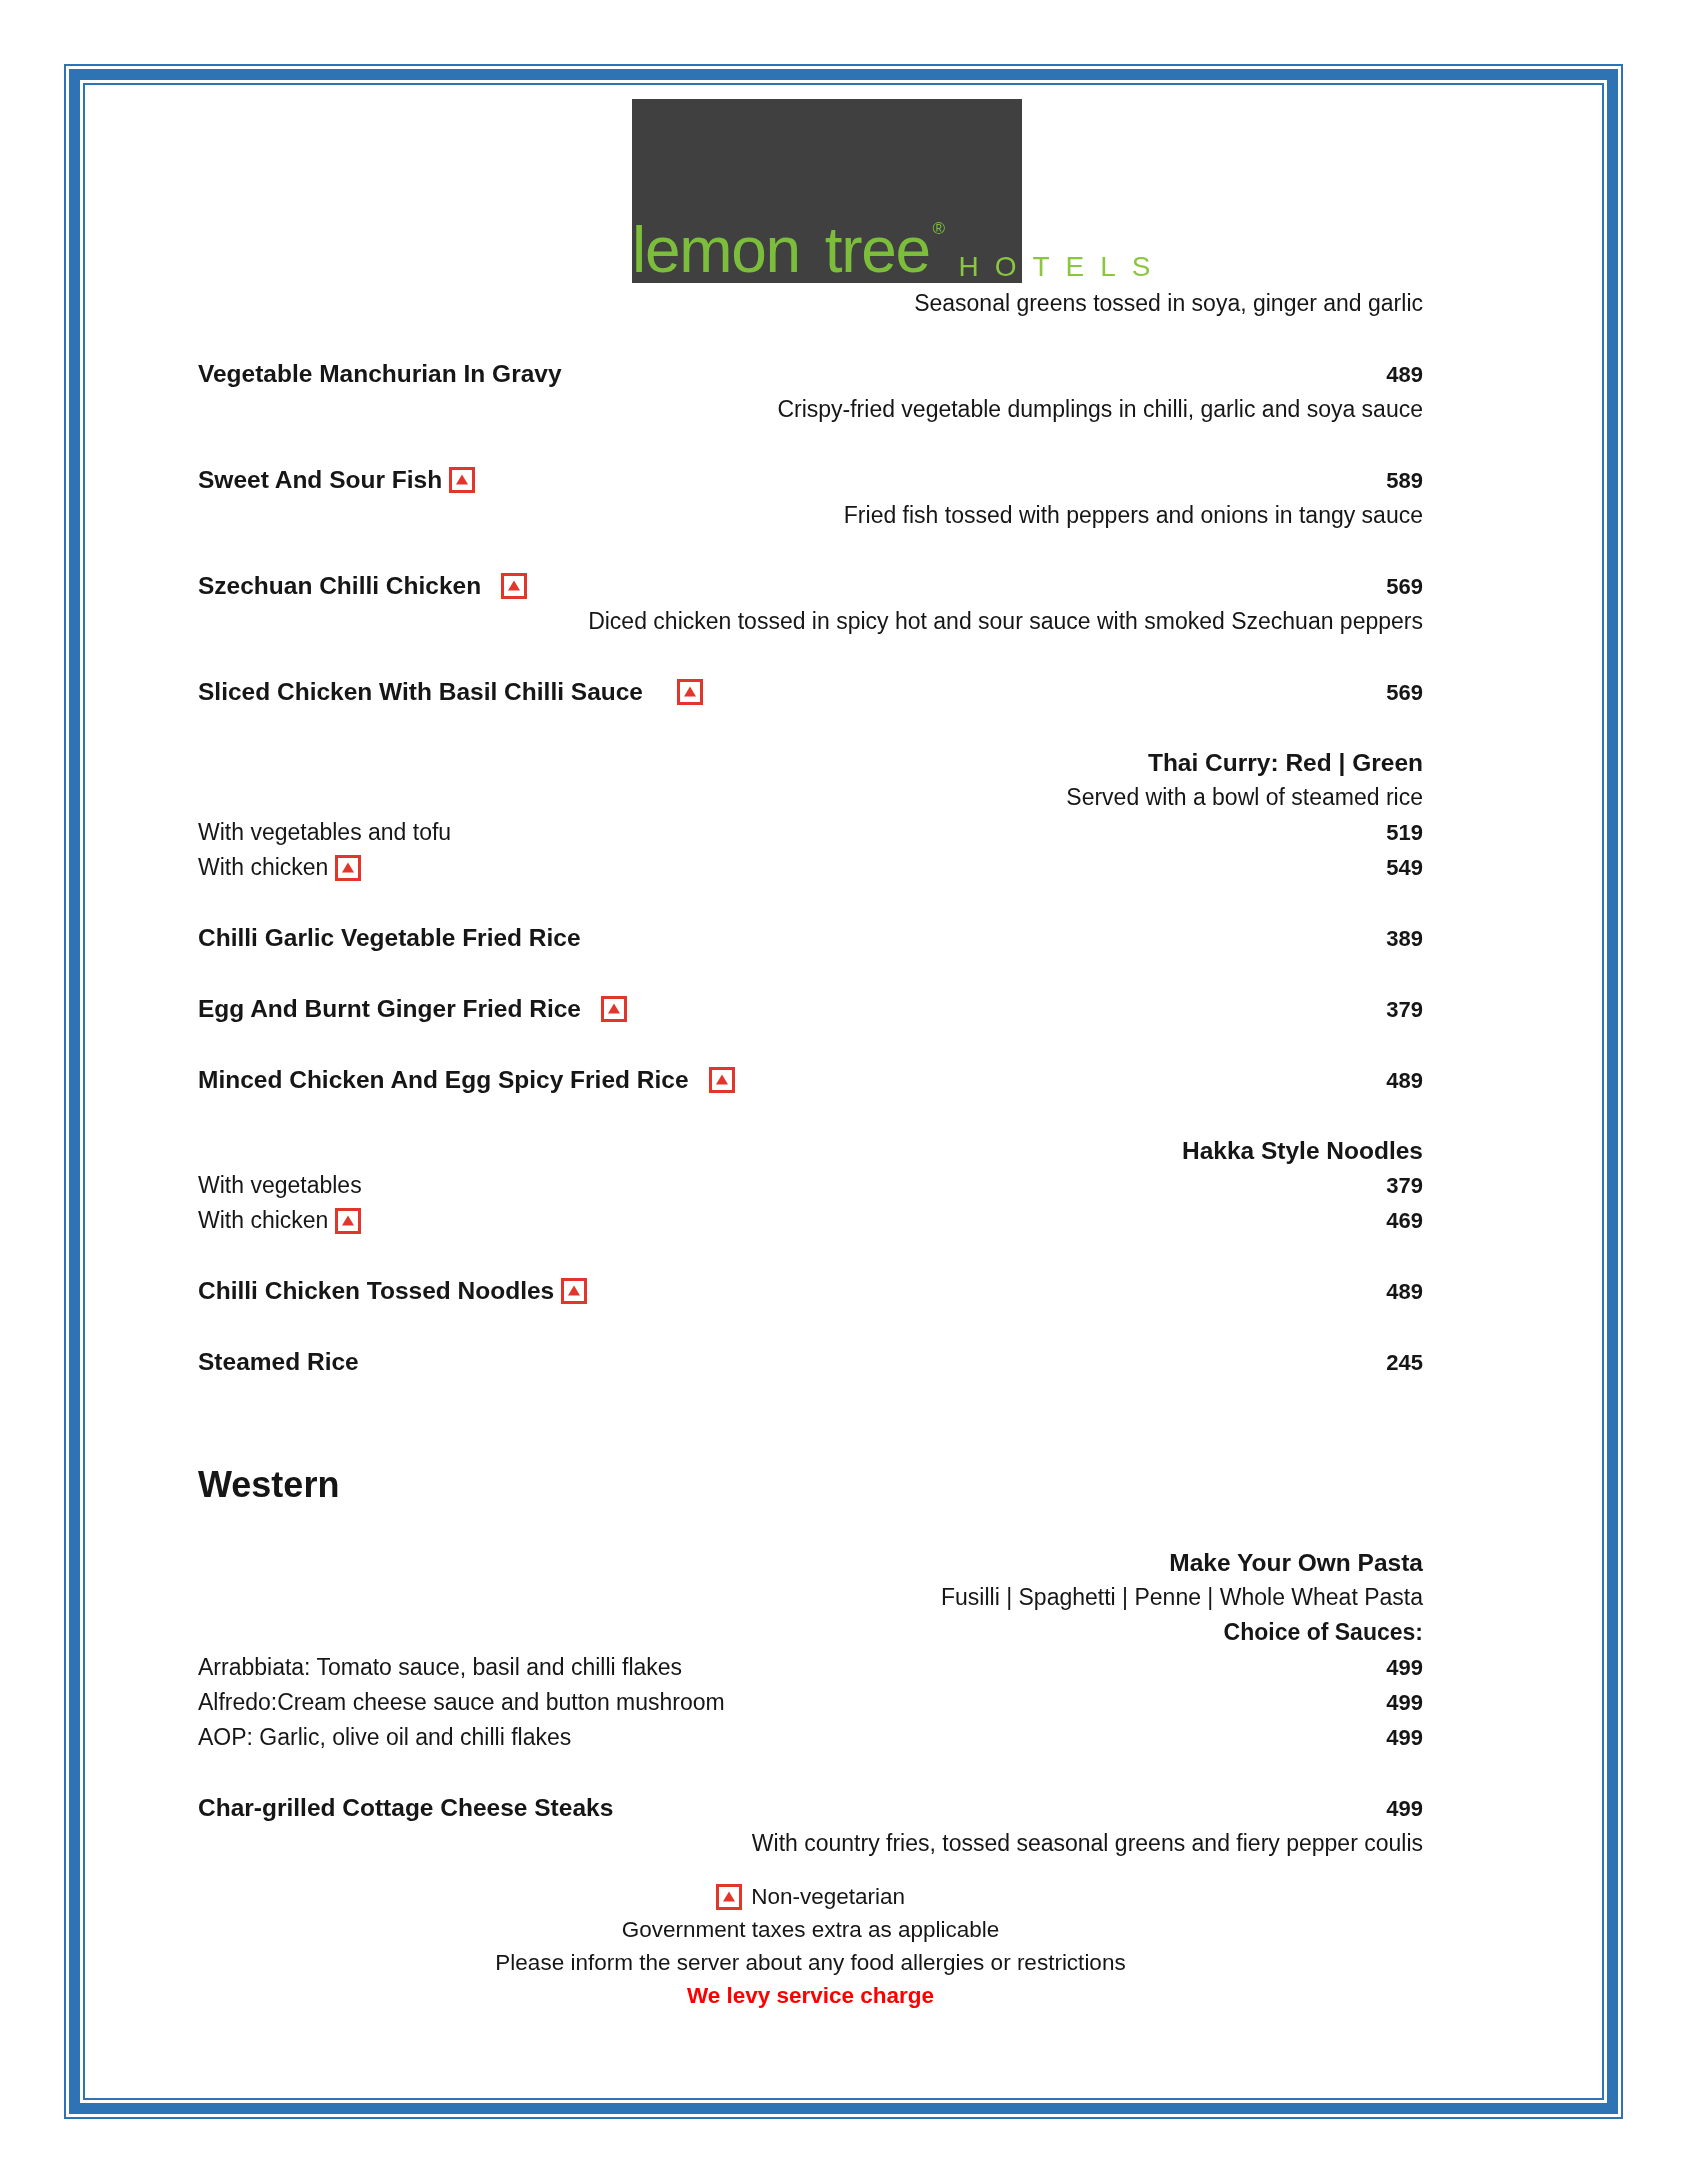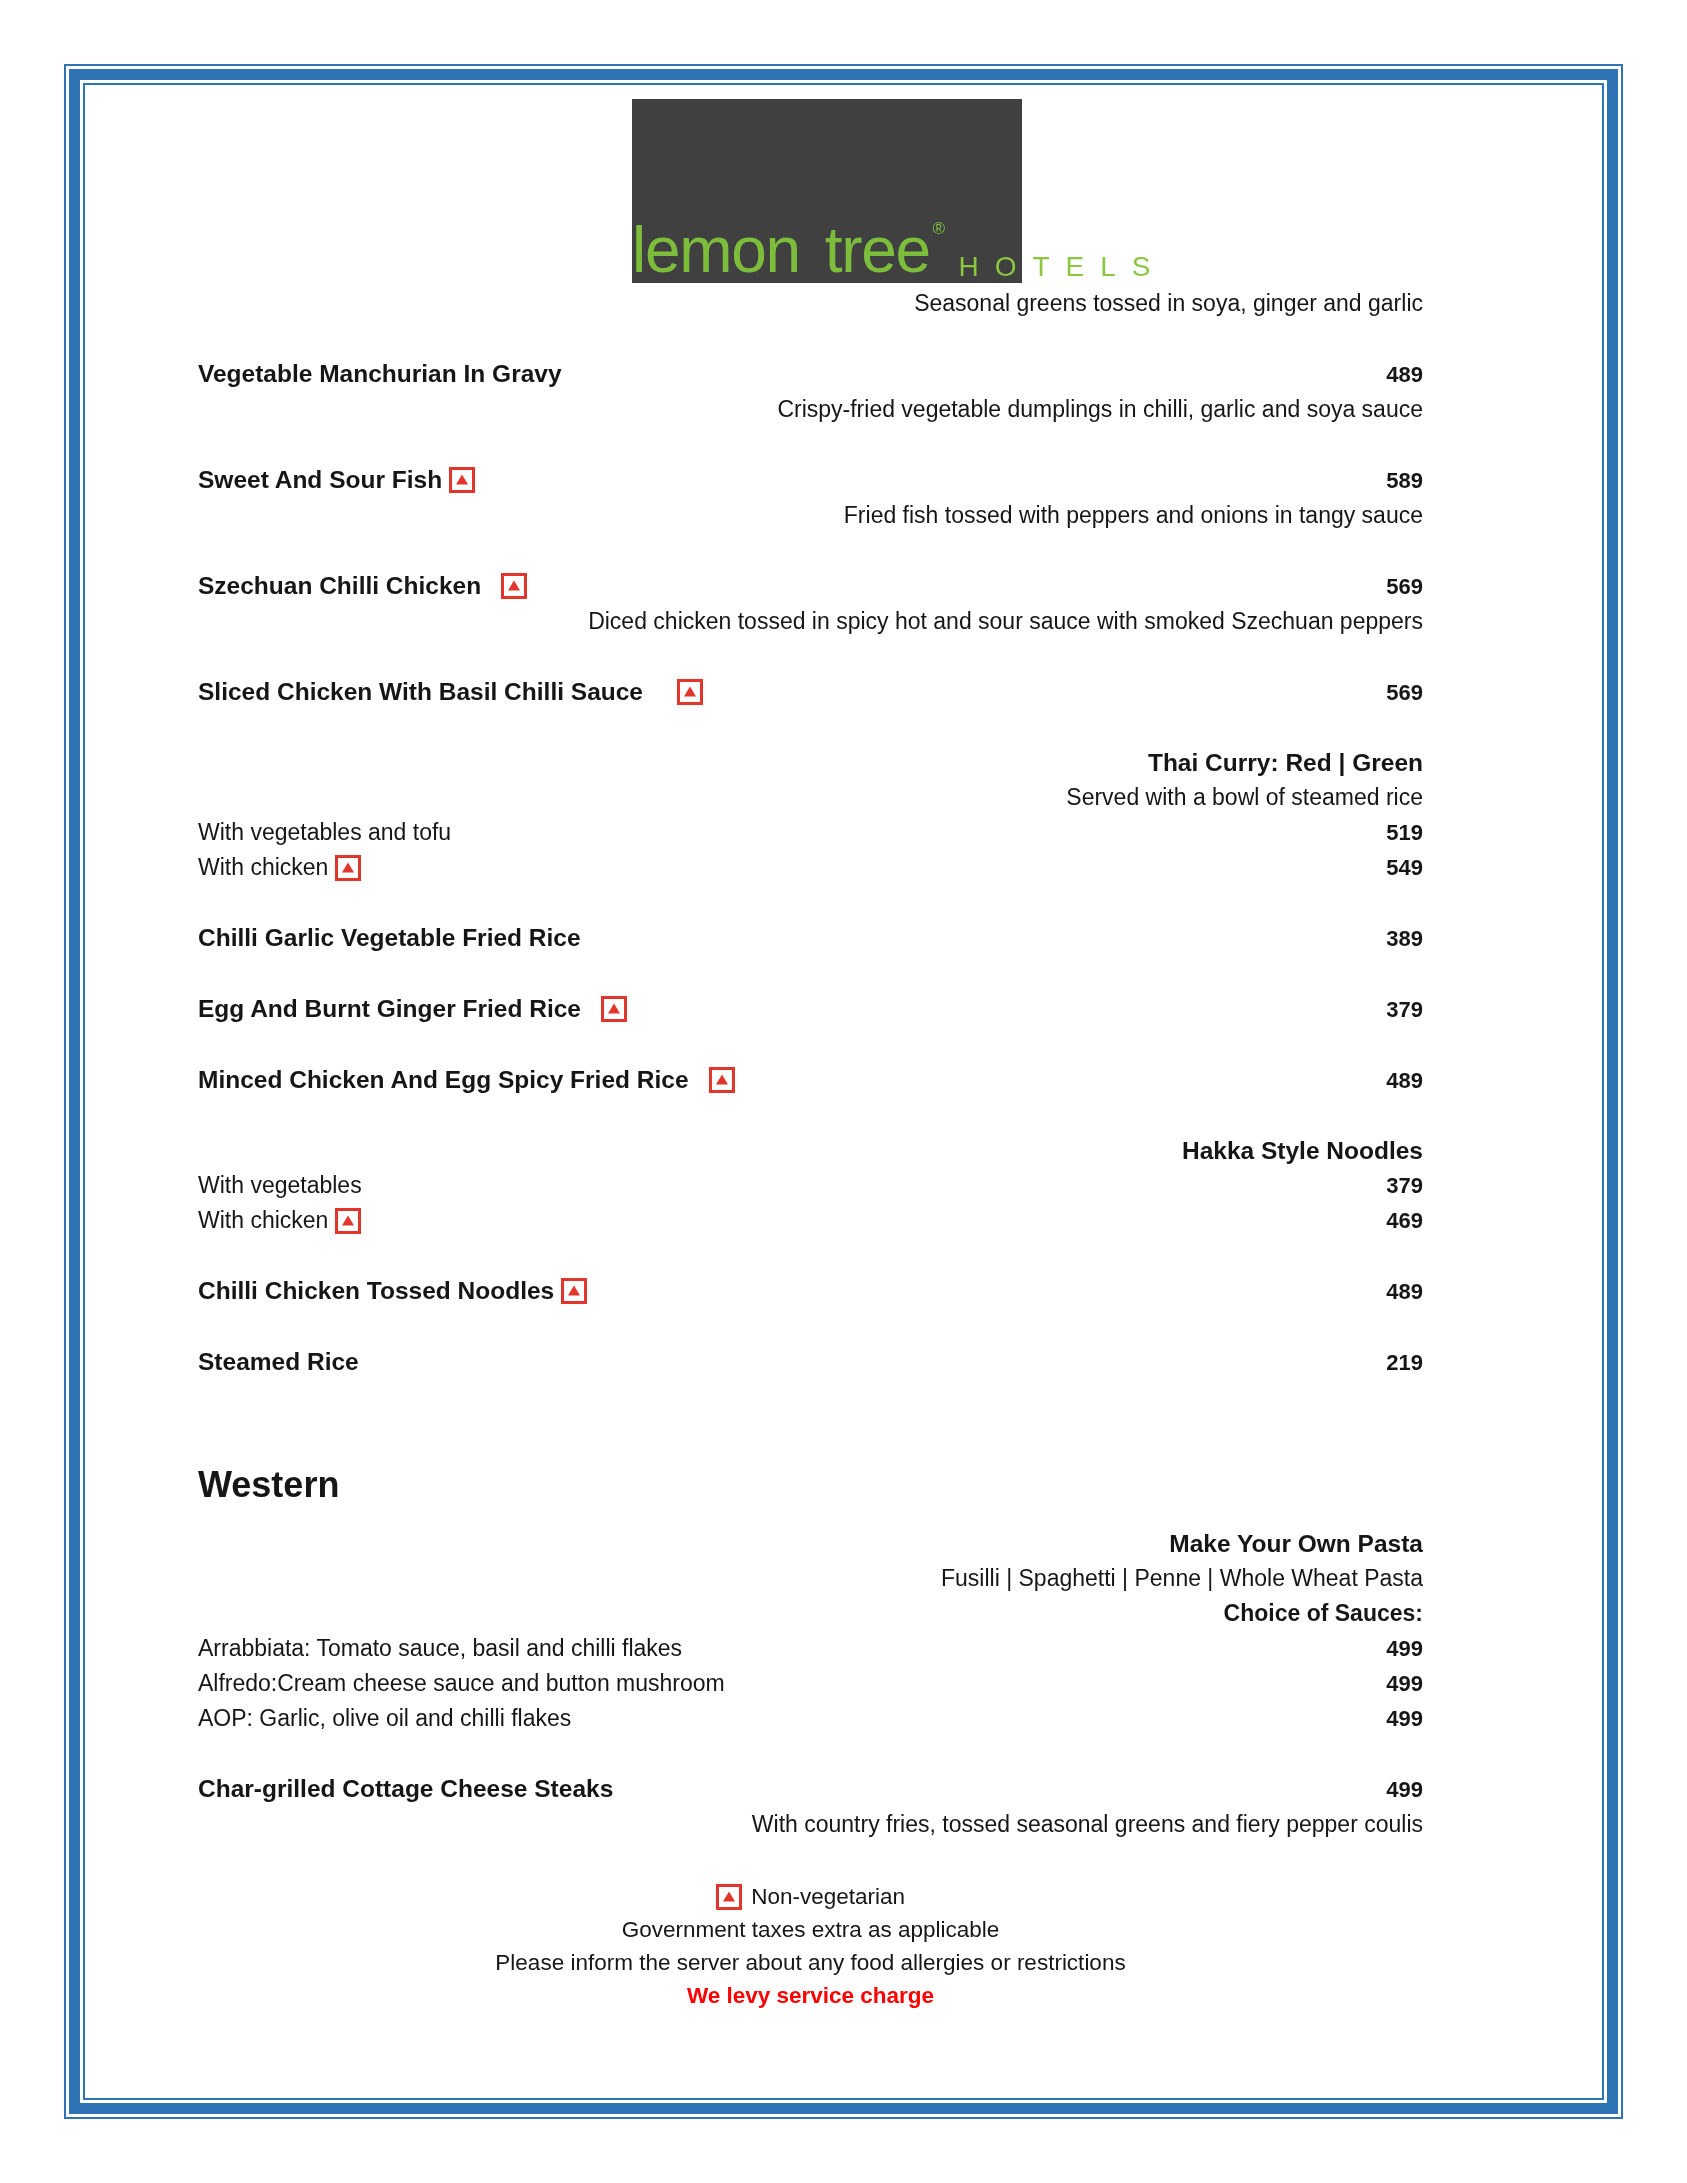--- a/index.html
+++ b/index.html
@@ -33,21 +33,21 @@
   
   .menu{position:absolute;left:198px;top:286px;width:1225px;}
   .line{display:flex;align-items:baseline;line-height:35px;font-size:23px;justify-content:flex-end;}
   .name{font-weight:bold;font-size:24.5px;white-space:nowrap;}
   .subhead{font-weight:bold;font-size:23px;}
   .desc{font-size:23px;}
   .price{margin-left:auto;font-weight:bold;font-size:22px;}
   .block{margin-bottom:35px;}
   .section-heading{
     font-weight:bold;font-size:36px;line-height:40px;
-    margin-top:85px;margin-bottom:21px;letter-spacing:0;
+    margin-top:85px;margin-bottom:40px;letter-spacing:0;
   }
 
   
   .nv{
     display:inline-block;width:20px;height:20px;border:3.3px solid #E2362C;background:#fff;
     position:relative;vertical-align:-2.6px;margin-left:6.6px;flex:none;align-self:center;
   }
   .nv .tri{
     position:absolute;left:50%;top:50%;transform:translate(-50%,-56%);
     width:0;height:0;border-left:6px solid transparent;border-right:6px solid transparent;
@@ -211,21 +211,21 @@
         <span class="name">Chilli Chicken Tossed Noodles</span>
         <span class="nv">
           <span class="tri"></span>
         </span>
         <span class="price">489</span>
       </div>
     </div>
     <div class="block">
       <div class="line">
         <span class="name">Steamed Rice</span>
-        <span class="price">219</span>
+        <span class="price">245</span>
       </div>
     </div>
     <div class="section-heading">Western</div>
     <div class="block">
       <div class="line">
         <span class="name">Make Your Own Pasta</span>
       </div>
       <div class="line">
         <span class="desc">Fusilli | Spaghetti | Penne | Whole Wheat Pasta</span>
       </div>

